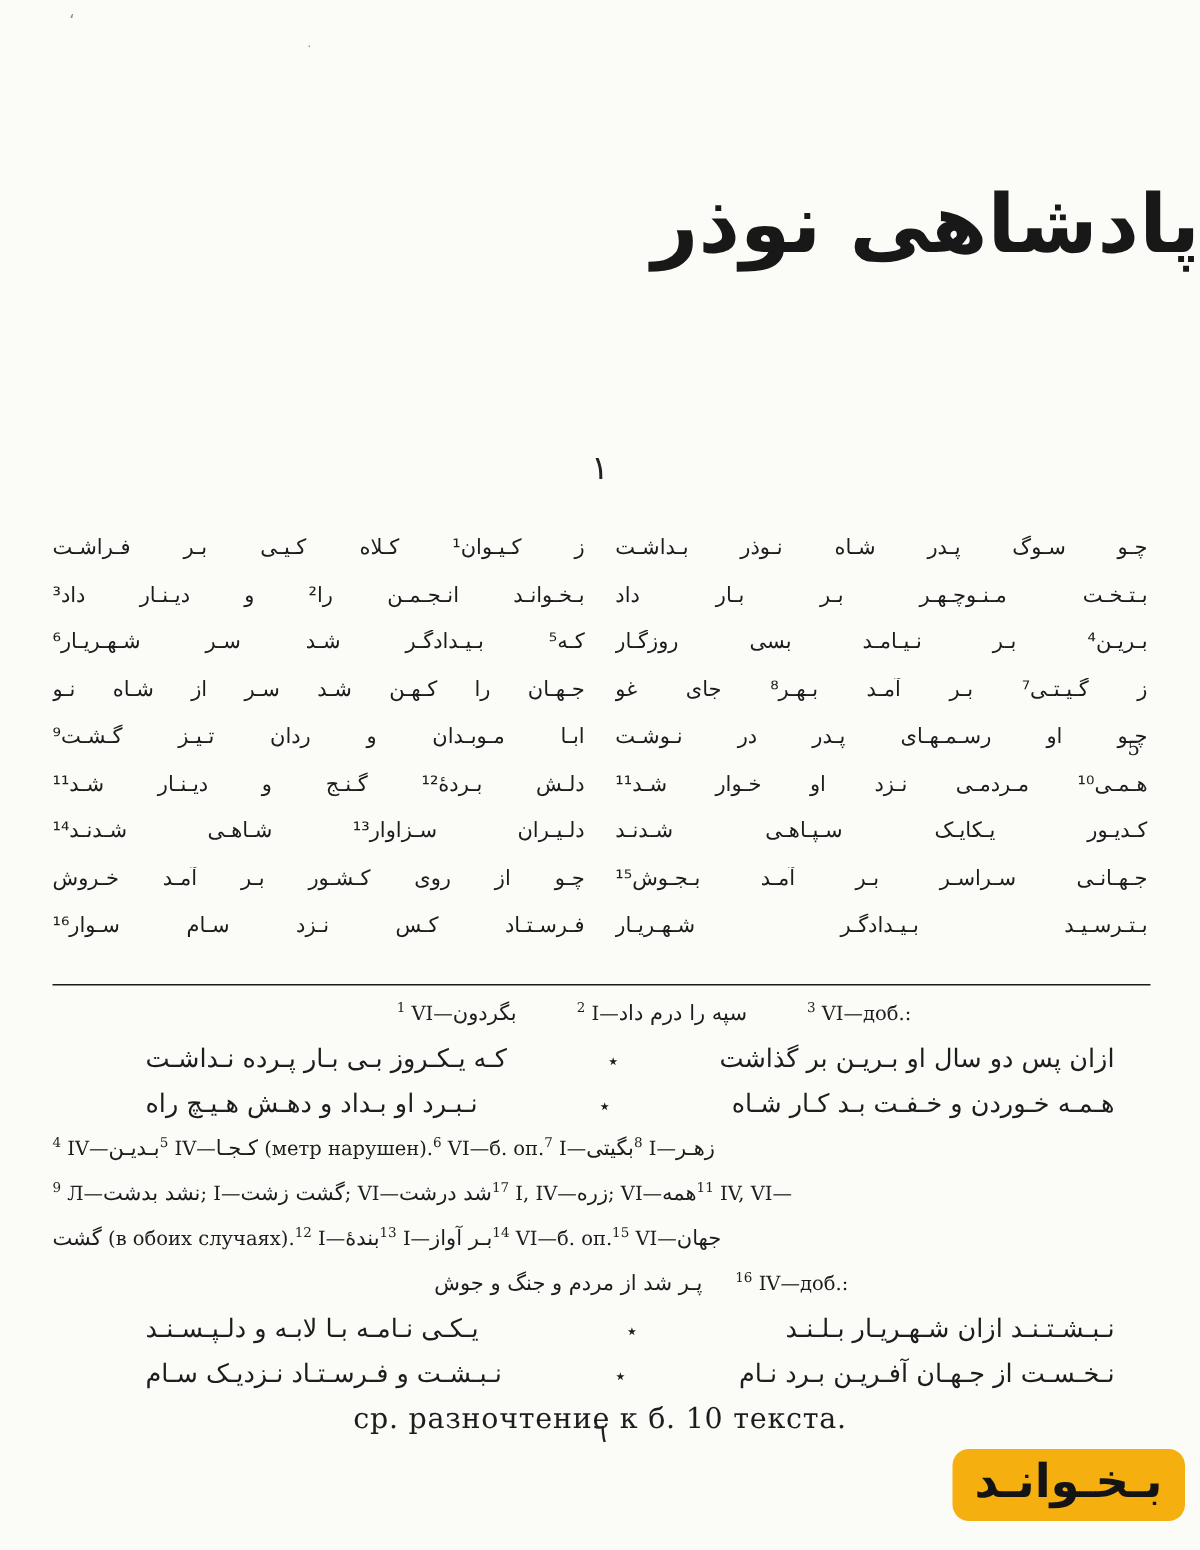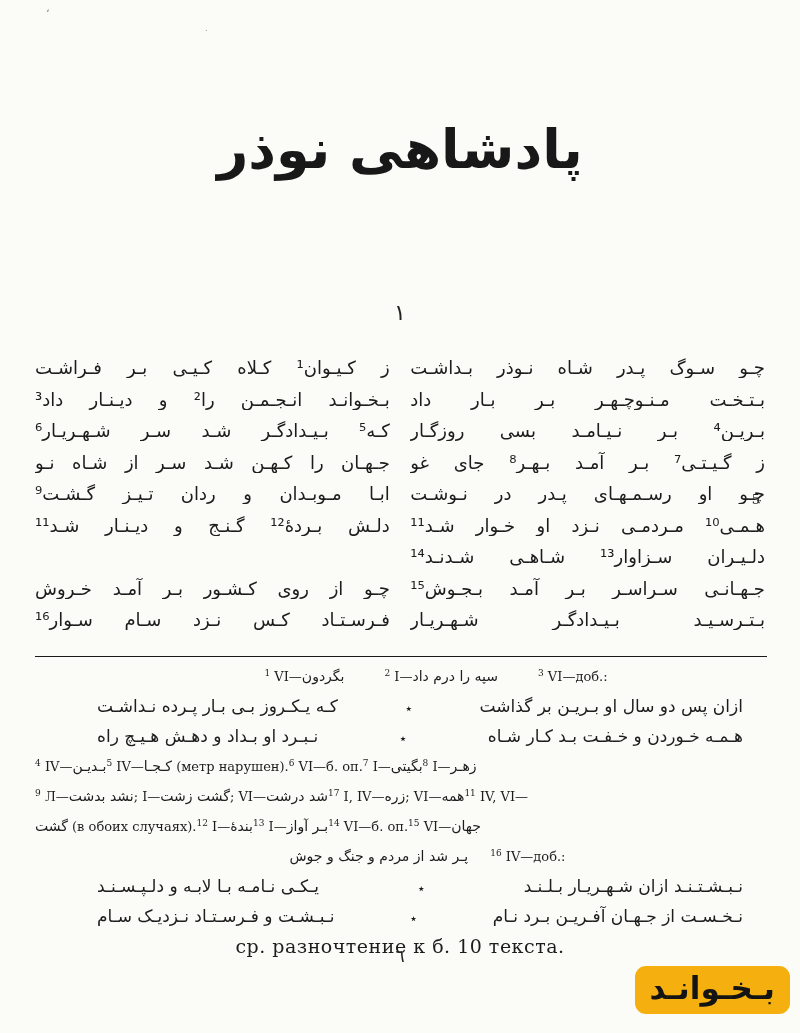--- a/index.html
+++ b/index.html
@@ -7,33 +7,33 @@
     width:800px;height:1033px;position:relative;overflow:hidden;
     background:#fbfbf8;color:#1e1e1e;
     font-family:"DejaVu Sans",sans-serif;
   }
   .fa{font-family:"DejaVu Sans",sans-serif;}
   .ru{font-family:"DejaVu Serif",serif;}
   sup{font-family:"DejaVu Serif",serif;font-size:9px;vertical-align:super;line-height:0;}
 
   
   .title{
-    position:absolute;top:118px;left:0;right:0;text-align:center;
+    position:absolute;top:118px;left:0;right:0;text-align:right;
     font-size:54px;font-weight:700;color:#181818;direction:rtl;
   }
   .section-number{
     position:absolute;top:300px;left:0;right:0;text-align:center;
     font-size:22px;color:#222;
   }
 
   
   .poem{position:absolute;top:357px;left:35px;right:35px;direction:rtl;}
   .verse-row{display:flex;justify-content:space-between;height:31.5px;align-items:baseline;}
   .hemi{
-    width:48.6%;font-size:18px;color:#1c1c1c;direction:rtl;
+    width:48.6%;font-size:14px;color:#1c1c1c;direction:rtl;
     text-align:justify;text-align-last:justify;white-space:nowrap;overflow:hidden;
   }
   .margin-num{
     position:absolute;top:492px;right:40px;font-size:13px;
     font-family:"DejaVu Serif",serif;color:#222;
   }
 
   
   .rule{position:absolute;top:656px;left:35px;right:33px;border-top:1.4px solid #1a1a1a;}
   .apparatus{position:absolute;top:661px;left:35px;right:35px;font-size:13px;color:#1d1d1d;}
@@ -101,20 +101,21 @@
   </div>
   <div class="verse-row">
     <div class="hemi fa">چـو او رسـمـهـای پـدر در نـوشـت</div>
     <div class="hemi fa">ابـا مـوبـدان و ردان تـیـز گـشـت⁹</div>
   </div>
   <div class="verse-row">
     <div class="hemi fa">هـمـی¹⁰ مـردمـی نـزد او خـوار شـد¹¹</div>
     <div class="hemi fa">دلـش بـردهٔ¹² گـنـج و دیـنـار شـد¹¹</div>
   </div>
   <div class="verse-row">
+    <div class="hemi fa">کـدیـور یـکایـک سـپـاهـی شـدنـد</div>
     <div class="hemi fa">دلـیـران سـزاوار¹³ شـاهـی شـدنـد¹⁴</div>
   </div>
   <div class="verse-row">
     <div class="hemi fa">جـهـانـی سـراسـر بـر آمـد بـجـوش¹⁵</div>
     <div class="hemi fa">چـو از روی کـشـور بـر آمـد خـروش</div>
   </div>
   <div class="verse-row">
     <div class="hemi fa">بـتـرسـیـد بـیـدادگـر شـهـریـار</div>
     <div class="hemi fa">فـرسـتـاد کـس نـزد سـام سـوار¹⁶</div>
   </div>

